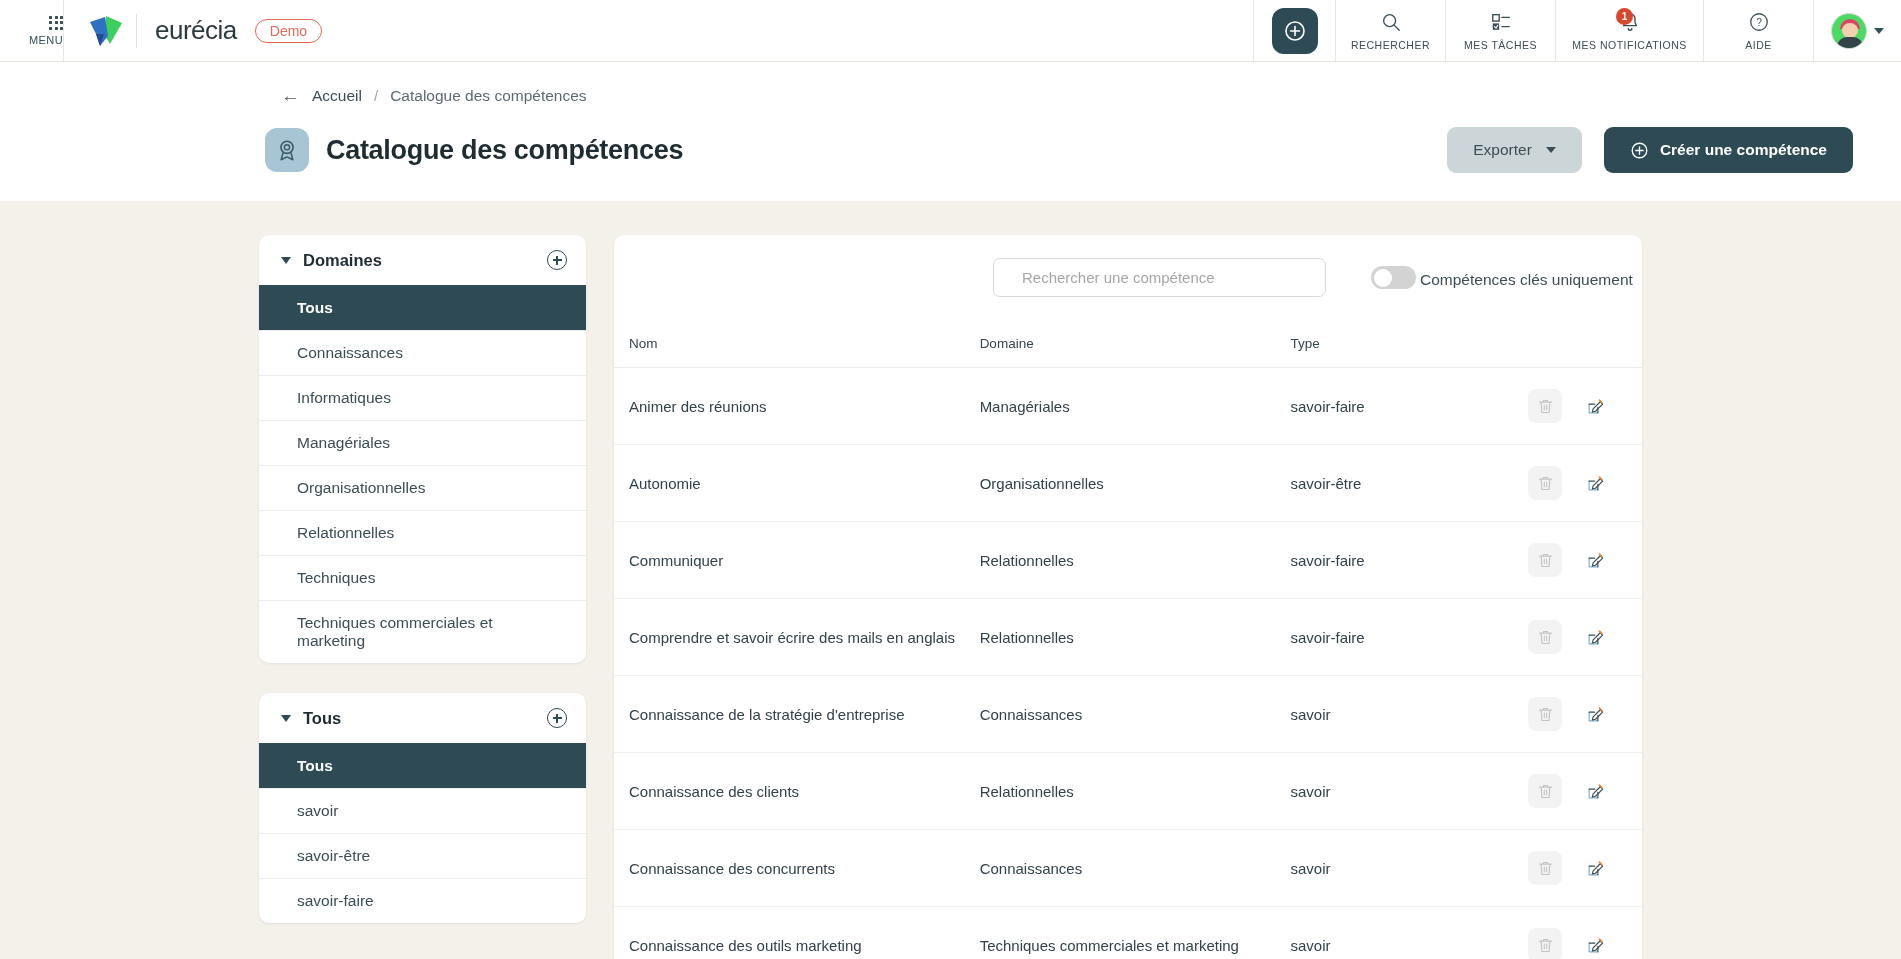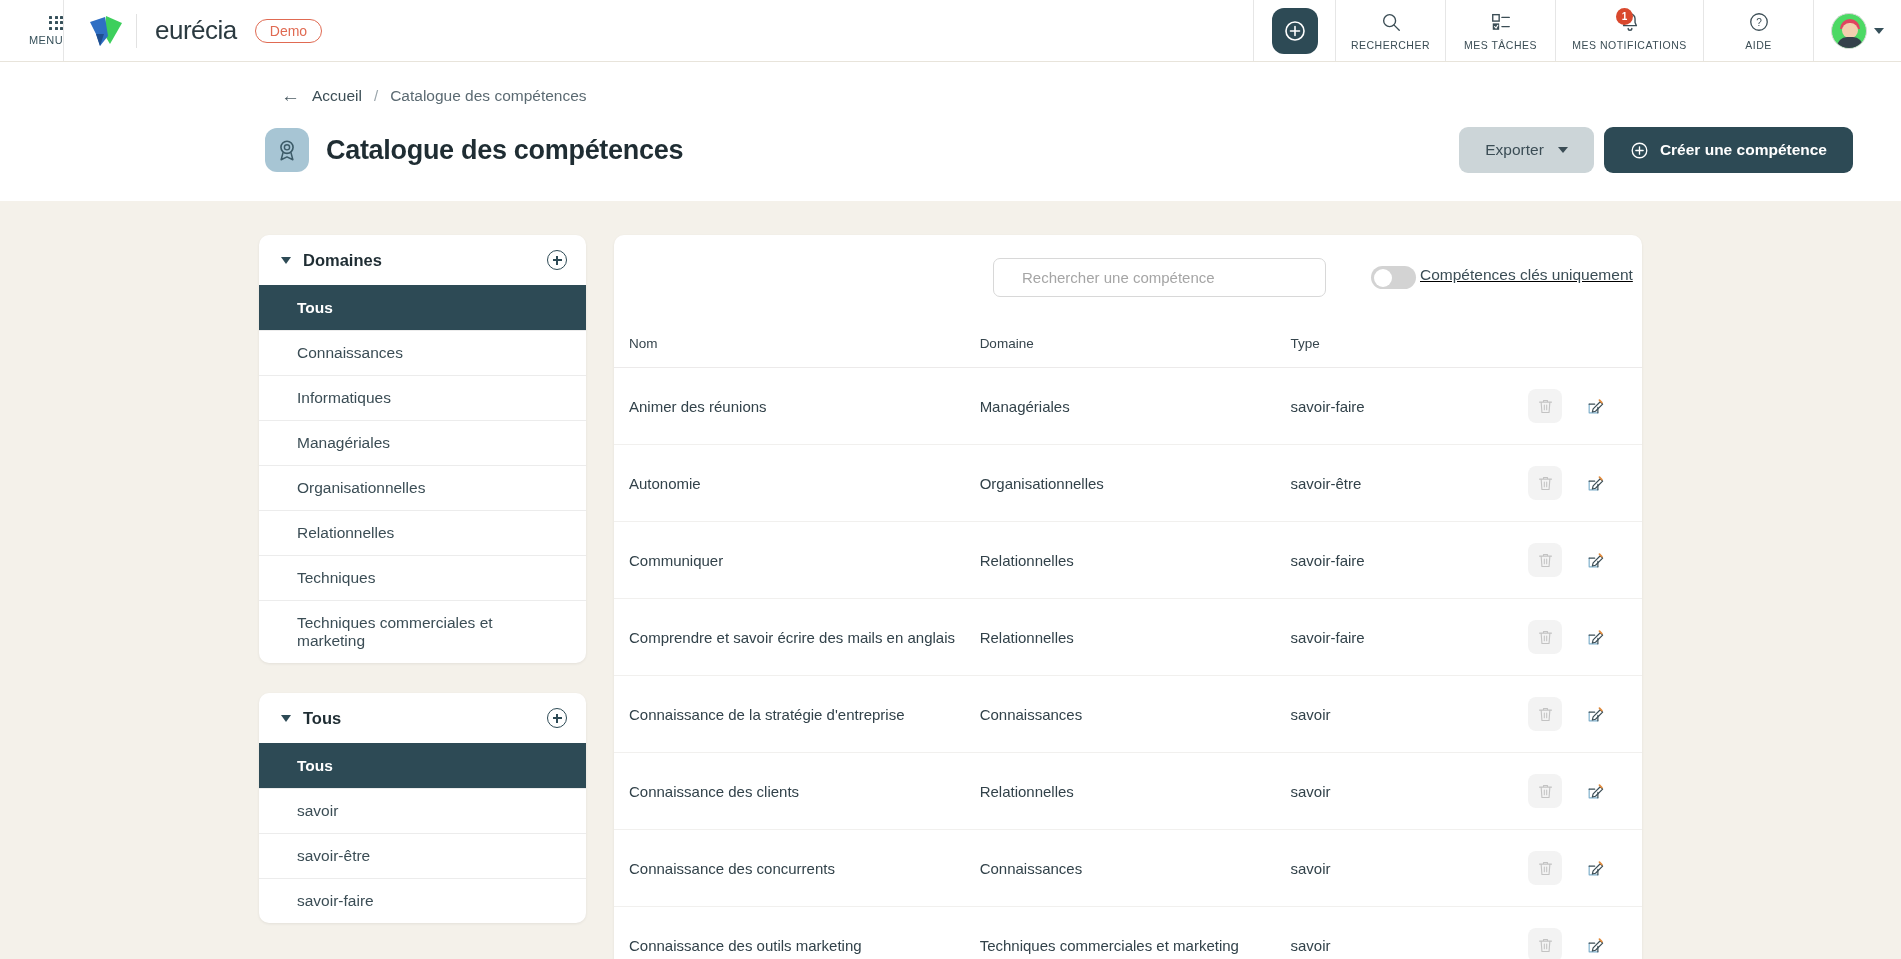--- a/index.html
+++ b/index.html
@@ -71,21 +71,21 @@
   .back-arrow { color: #4b5b63; font-size: 19px; cursor: pointer; line-height: 1; }
   .crumb-link { font-size: 15.5px; color: #3b4d55; text-decoration: none; cursor: pointer; }
   .crumb-sep { color: #9aa5ab; font-size: 15px; }
   .crumb-cur { font-size: 15.5px; color: #5b6a72; }
   .title-row { display: flex; align-items: center; padding: 22px 48px 0 265px; }
   .title-icon {
     width: 44px; height: 44px; border-radius: 12px; background: #a7c5d4;
     display: flex; align-items: center; justify-content: center; flex: 0 0 auto;
   }
   .page-title { font-size: 27px; color: #1f2d33; font-weight: bold; margin-left: 17px; letter-spacing: -0.3px; }
-  .header-actions { margin-left: auto; display: flex; gap: 10px; }
+  .header-actions { margin-left: auto; display: flex; gap: 22px; }
   .btn-export {
     background: #ccd5d8; color: #3b4d55; border: none; border-radius: 9px;
     height: 46px; padding: 0 26px; font-size: 15.5px; cursor: pointer;
     display: flex; align-items: center; gap: 14px; font-family: inherit;
   }
   .caret-dn { width: 0; height: 0; border-left: 5px solid transparent;
      border-right: 5px solid transparent; border-top: 6px solid #3b4d55; }
   .btn-create {
     background: #2d4a55; color: #ffffff; border: none; border-radius: 9px;
     height: 46px; padding: 0 26px; font-size: 15.5px; font-weight: bold; cursor: pointer;
@@ -126,21 +126,21 @@
     flex: 1; margin-right: 259px; background: #fff; border-radius: 10px;
     box-shadow: 0 1px 3px rgba(0,0,0,.07); overflow: hidden; align-self: flex-start;
   }
   .toolbar { display: flex; align-items: center; padding: 23px 0 23px 0; }
   .search-box {
     margin-left: 379px; width: 333px; height: 39px; border: 1px solid #d8d8d8;
     border-radius: 7px; padding: 0 28px; font-size: 15px; color: #0f766e;
     font-family: Liberation Sans, sans-serif; outline: none; background: #fff;
   }
   .search-box::placeholder { color: #a5a5a5; }
-  .toggle-group { display: flex; align-items: flex-start; gap: 4px; margin-left: 45px; text-decoration: underline; }
+  .toggle-group { display: flex; align-items: flex-end; gap: 4px; margin-left: 45px; }
   .toggle {
     width: 45px; height: 23px; border-radius: 12px; background: #d3d3d3;
     position: relative; cursor: pointer; flex: 0 0 auto;
   }
   .toggle .knob {
     position: absolute; top: 2.5px; left: 3px; width: 18px; height: 18px;
     border-radius: 50%; background: #fff;
   }
   .toggle-label { font-size: 15.5px; color: #3b4d55; white-space: nowrap; }
 

